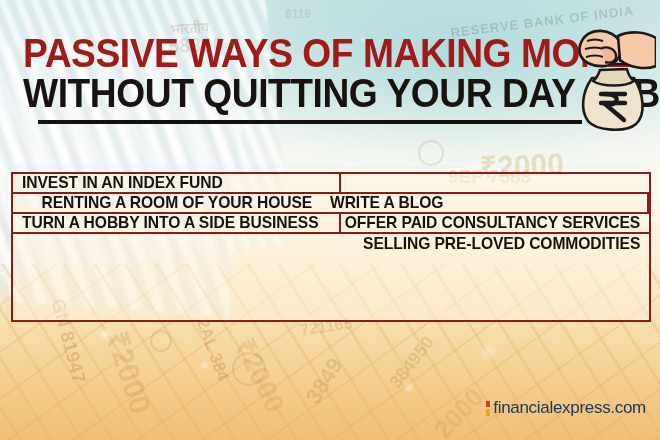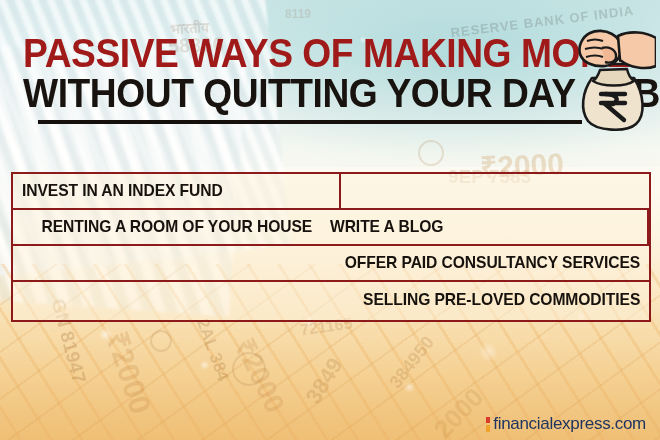--- a/index.html
+++ b/index.html
@@ -176,21 +176,21 @@
   .table-wrap {
     position:absolute;
     left:11px; top:172px;
     width:640px; height:150px;
     border:2px solid #8c1a1a;
     z-index:4;
     background:rgba(253,242,219,0.52);
   }
   .trow {
     display:flex;
-    height:36px;
+    height:20px;
     border-bottom:2px solid #8c1a1a;
   }
   .trow:last-child { border-bottom:none; }
   .cell {
     height:100%;
     display:flex;
     align-items:center;
     font-family:"Liberation Sans Narrow","Liberation Sans", sans-serif;
     font-weight:800;
     font-size:17px;
@@ -210,21 +210,21 @@
     flex:1;
     justify-content:flex-end;
     padding-right:9px;
   }
   .cell span { display:inline-block; transform:scaleX(0.92); transform-origin:inherit; }
   .cell-right span { transform-origin:right center; }
 
   
   .logo {
     position:absolute;
-    right:14px; bottom:6px;
+    right:14px; bottom:22px;
     display:flex; align-items:center;
     z-index:6;
     margin-top:44px;
   }
   .logo-colon {
     display:inline-block;
     width:4px; height:15px;
     margin-right:3px;
     background:linear-gradient(180deg,
       #d93b2b 0%, #d93b2b 40%,
@@ -315,20 +315,23 @@
     <div class="trow">
       <div class="cell cell-right">
           <span>RENTING A ROOM OF YOUR HOUSE</span>
         </div>
       <div class="cell cell-left">
           <span>WRITE A BLOG</span>
         </div>
     </div>
 
     <div class="trow">
+      <div class="cell cell-left">
+          <span>TURN A HOBBY INTO A SIDE BUSINESS</span>
+        </div>
       <div class="cell cell-right">
           <span>OFFER PAID CONSULTANCY SERVICES</span>
         </div>
     </div>
 
     <div class="trow">
       <div class="cell cell-right">
           <span>SELLING PRE-LOVED COMMODITIES</span>
         </div>
     </div>

